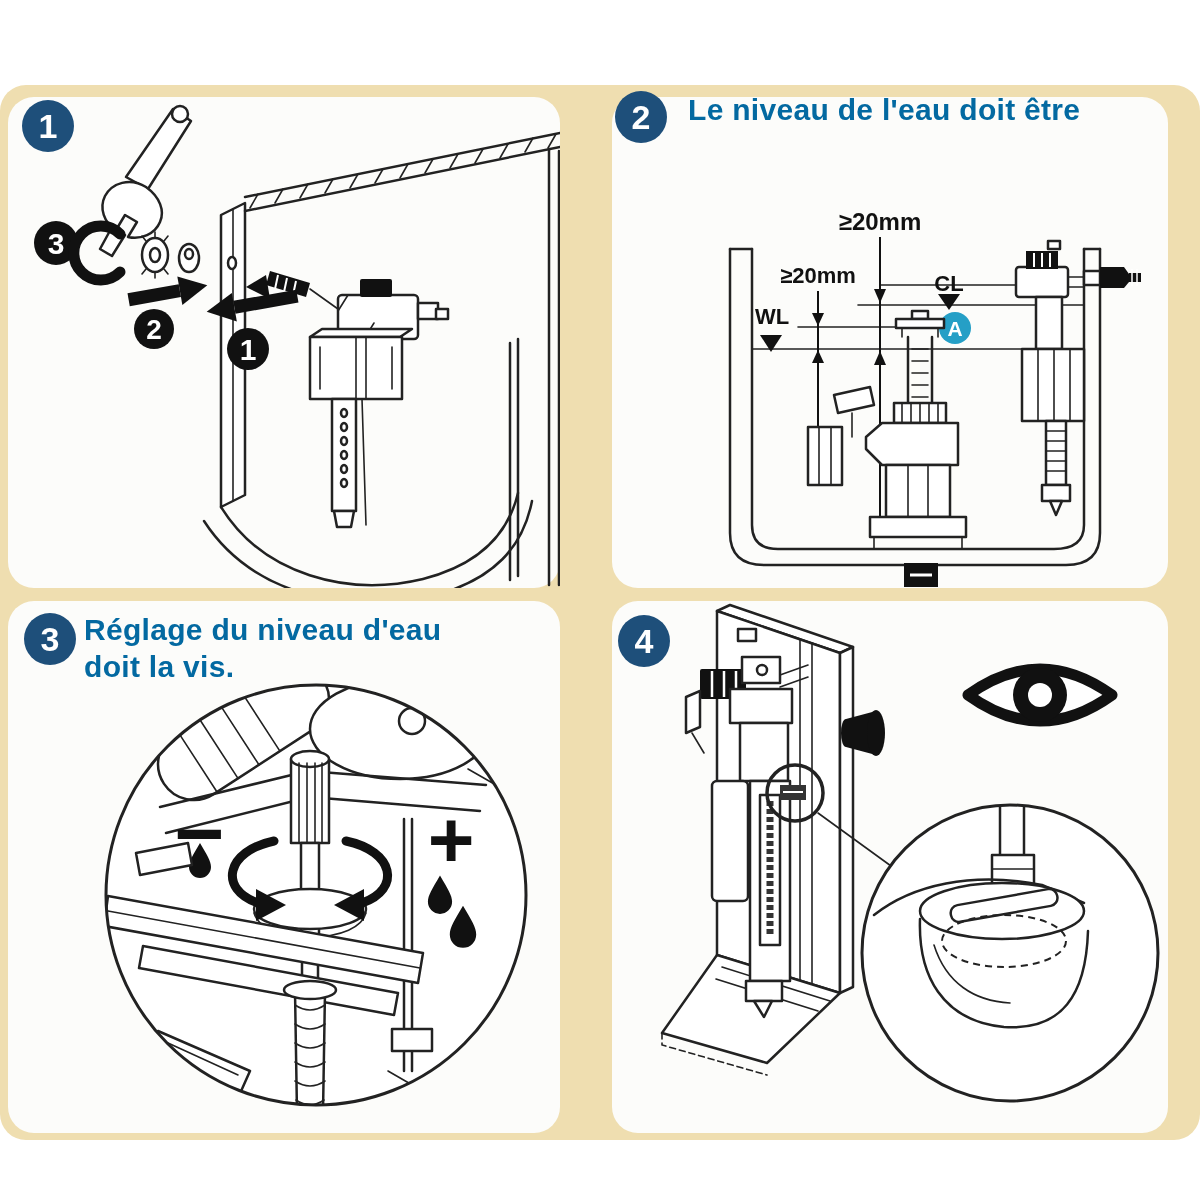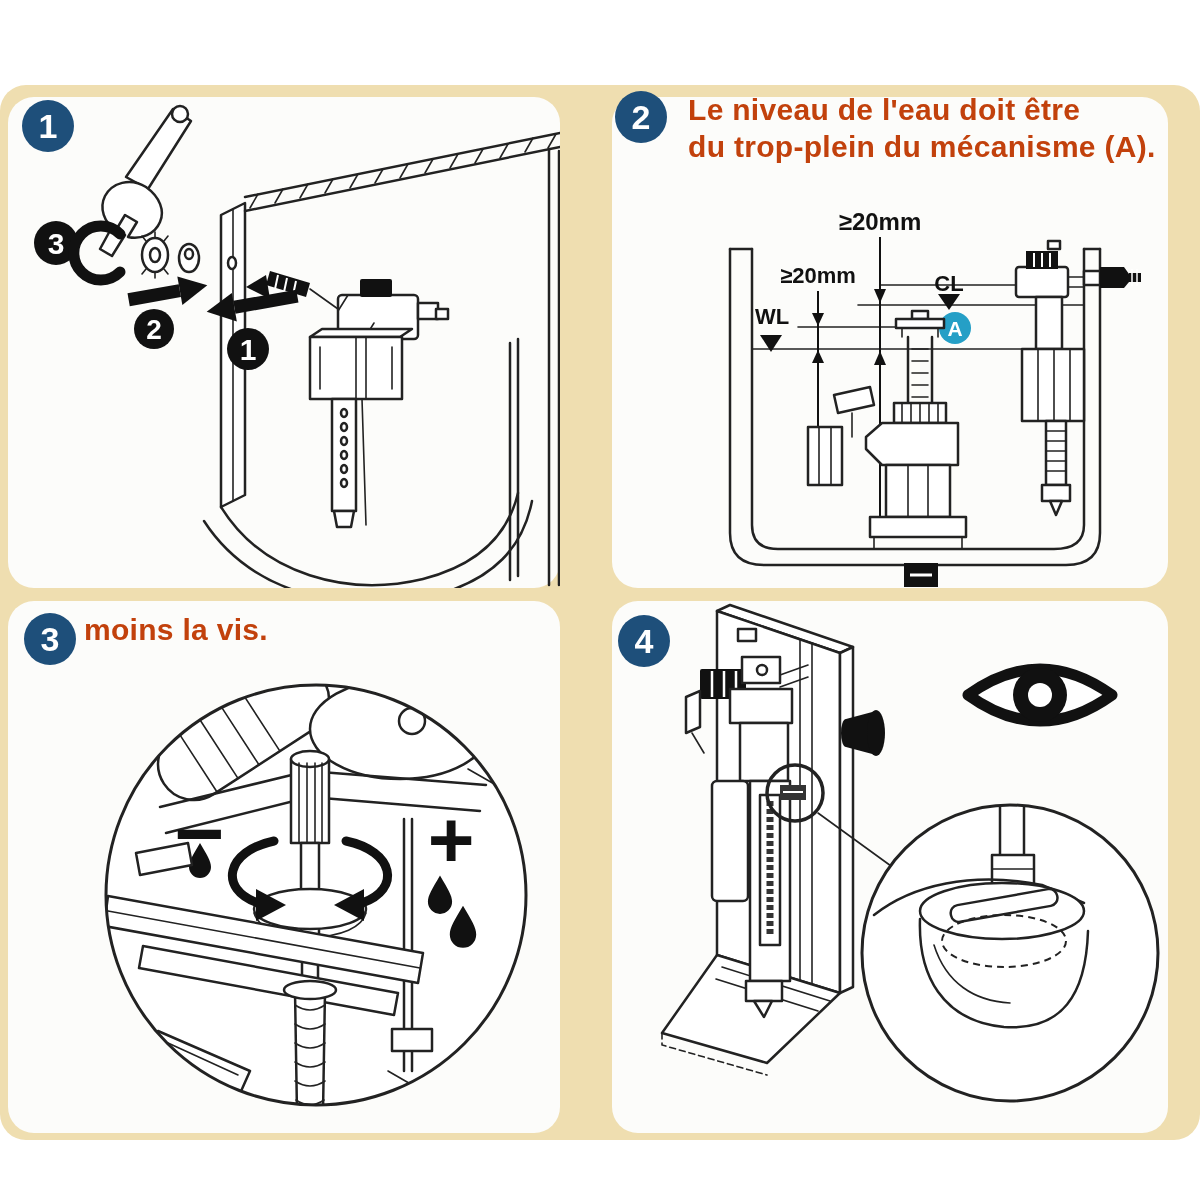--- a/index.html
+++ b/index.html
@@ -19,21 +19,21 @@
   #panel2{left:612px;top:97px;width:556px;height:491px;}
   #panel3{left:8px;top:601px;width:552px;height:532px;}
   #panel4{left:612px;top:601px;width:556px;height:532px;}
   .panel>svg{position:absolute;left:0;top:0;}
   .badge{
     position:absolute;width:52px;height:52px;border-radius:50%;
     background:#1e4f7a;color:#fff;font-weight:bold;font-size:34px;
     display:flex;align-items:center;justify-content:center;z-index:5;
   }
   .instr{
-    position:absolute;color:#c2410c;font-weight:bold;font-size:30px;
+    position:absolute;color:#0369a1;font-weight:bold;font-size:30px;
     line-height:37px;letter-spacing:.3px;z-index:4;white-space:nowrap;
   }
   svg text{font-family:"Liberation Sans","DejaVu Sans",sans-serif;}
   .ln{fill:none;stroke:#222;stroke-width:2.5;stroke-linecap:round;stroke-linejoin:round;}
   .thin{fill:none;stroke:#222;stroke-width:1.6;stroke-linecap:round;}
   .fw{fill:#fff;stroke:#222;stroke-width:2.5;stroke-linejoin:round;}
   .bk{fill:#111;stroke:none;}
   .dimlbl{font-weight:bold;font-size:24px;fill:#111;}
   .dimlbl2{font-weight:bold;font-size:22px;fill:#111;}
   .callout-num{font-weight:bold;fill:#fff;}
@@ -124,21 +124,20 @@
       </g>
     </svg>
   </div>
 
   <div class="panel" id="panel2">
     <div class="badge" style="left:3px;top:-6px;">
       <span>2</span>
     </div>
     <div class="instr" style="left:76px;top:-6px;">
       <div>Le niveau de l'eau doit être</div>
-      <div>du trop-plein du mécanisme (A).</div>
     </div>
     <svg width="556" height="491" viewBox="0 0 556 491">
 
       <g>
         <path class="ln" d="M118,152 L118,436 Q118,468 152,468 L454,468 Q488,468 488,436 L488,152" stroke-width="3"></path>
         <path class="ln" d="M140,152 L140,428 Q140,452 166,452 L442,452 Q472,452 472,428 L472,152"></path>
         <path class="ln" d="M118,152 L140,152 M472,152 L488,152"></path>
         <path class="thin" d="M140,252 L472,252" stroke-width="2"></path>
         <path class="thin" d="M246,208 L472,208"></path>
         <path class="thin" d="M186,230 L334,230"></path>
@@ -211,21 +210,22 @@
         <path class="fw" d="M438,404 L450,404 L444,418 Z"></path>
       </g>
     </svg>
   </div>
 
   <div class="panel" id="panel3">
     <div class="badge" style="left:16px;top:12px;">
       <span>3</span>
     </div>
     <div class="instr" style="left:76px;top:10px;">
-      <div>moins la vis.</div>
+      <div>Réglage du niveau d'eau</div>
+      <div>doit la vis.</div>
     </div>
     <svg width="552" height="532" viewBox="0 0 552 532">
       <defs>
         <clipPath id="zoom3clip">
             <circle cx="308" cy="294" r="210"></circle>
           </clipPath>
       </defs>
       <g clip-path="url(#zoom3clip)">
         <rect x="0" y="84" width="552" height="448" fill="#fff"></rect>
 

